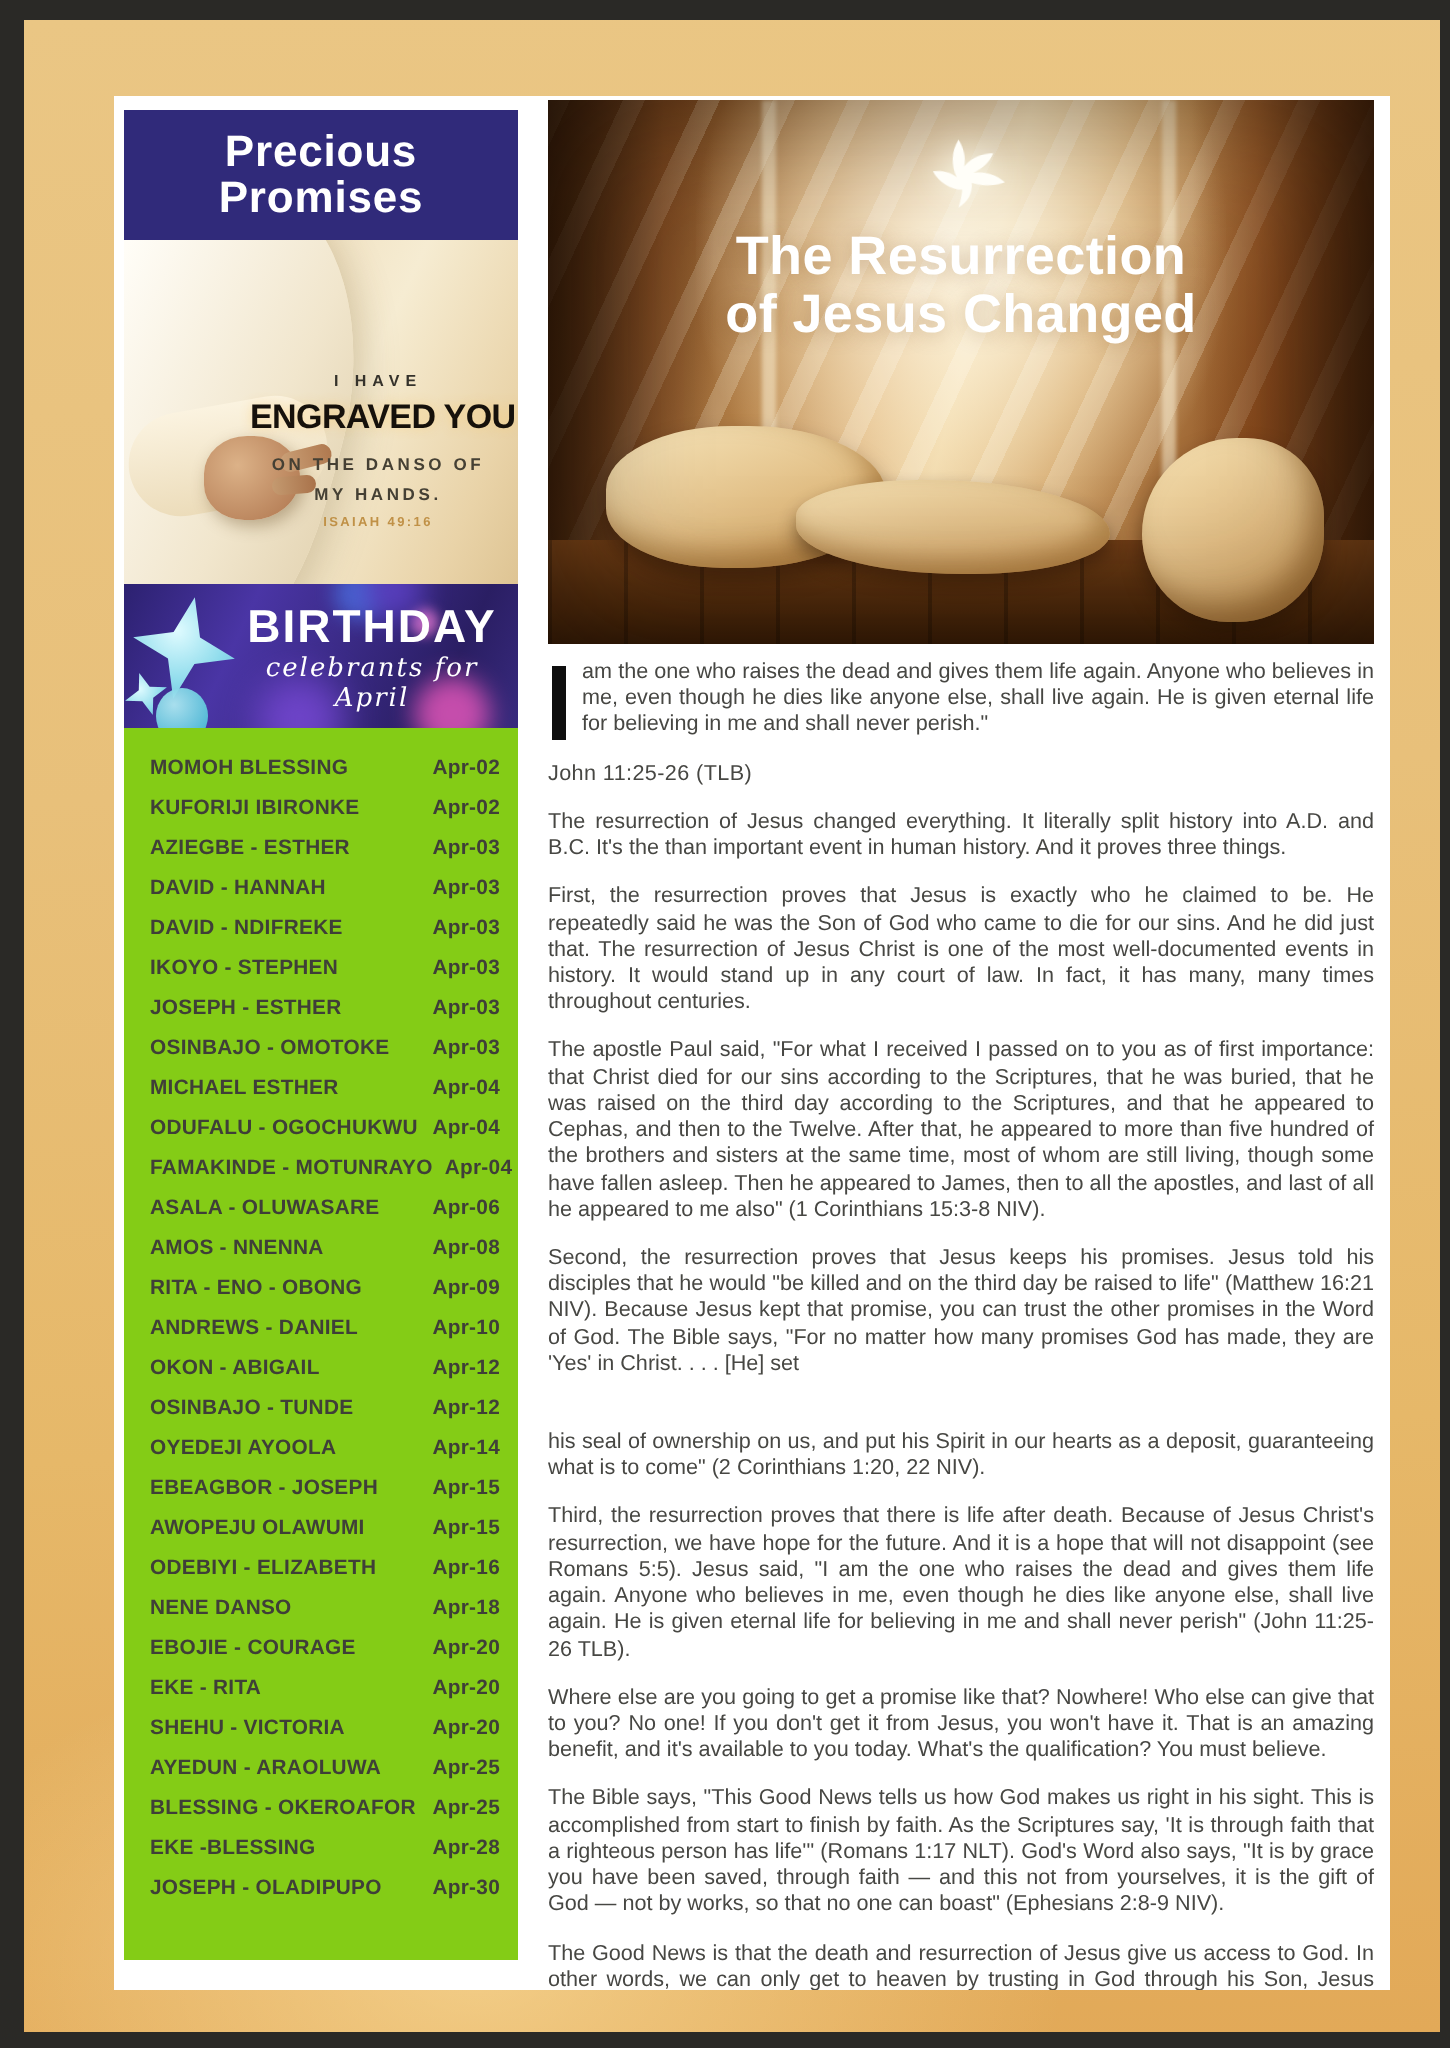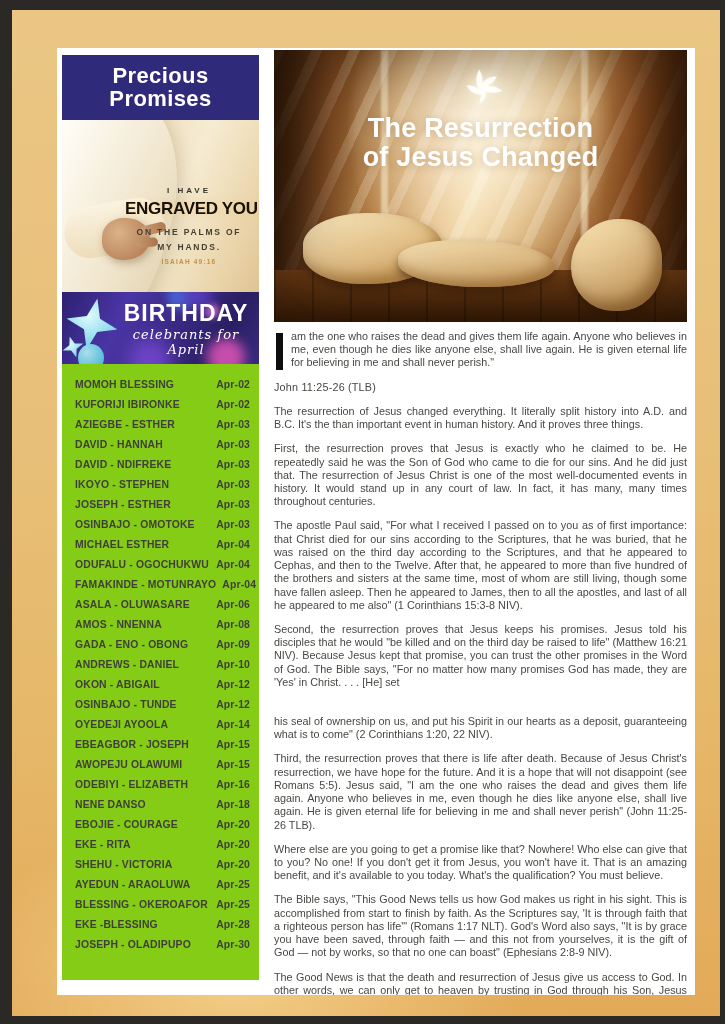--- a/index.html
+++ b/index.html
@@ -121,21 +121,21 @@
 
       <div class="promise">
         <div class="robe"></div>
         <div class="arm"></div>
         <div class="hand"></div>
         <div class="finger"></div>
         <div class="finger2"></div>
         <div class="promise-text">
           <div class="pt-1">I HAVE</div>
           <div class="pt-2">ENGRAVED YOU</div>
-          <div class="pt-3">ON THE PALMS OF</div>
+          <div class="pt-3">ON THE DANSO OF</div>
           <div class="pt-4">MY HANDS.</div>
           <div class="pt-5">ISAIAH 49:16</div>
         </div>
       </div>
 
       <div class="banner">
         <div class="bokeh bk1"></div>
         <div class="bokeh bk2"></div>
         <div class="bokeh bk3"></div>
         <div class="bokeh bk4"></div>
@@ -210,21 +210,21 @@
             <span class="bname">ASALA - OLUWASARE</span>
             <span class="bdate">Apr-06</span>
           </div>
 
           <div class="brow">
             <span class="bname">AMOS - NNENNA</span>
             <span class="bdate">Apr-08</span>
           </div>
 
           <div class="brow">
-            <span class="bname">GADA - ENO - OBONG</span>
+            <span class="bname">RITA - ENO - OBONG</span>
             <span class="bdate">Apr-09</span>
           </div>
 
           <div class="brow">
             <span class="bname">ANDREWS - DANIEL</span>
             <span class="bdate">Apr-10</span>
           </div>
 
           <div class="brow">
             <span class="bname">OKON - ABIGAIL</span>

